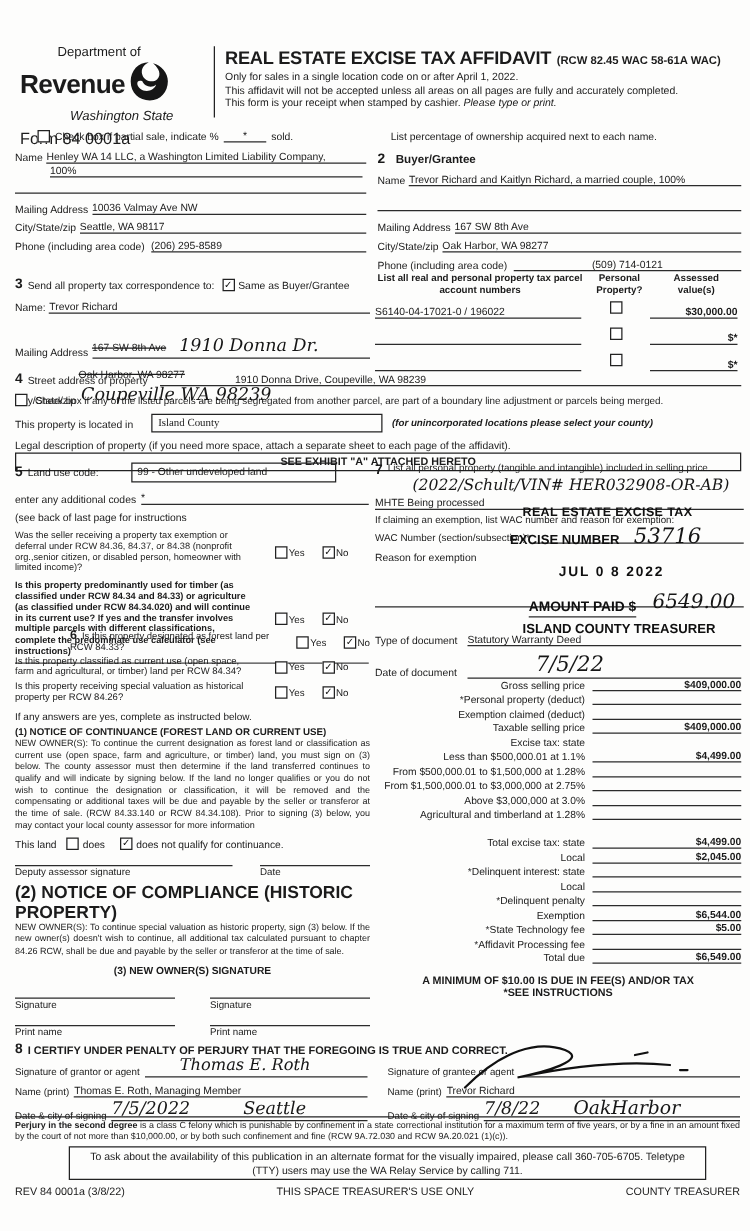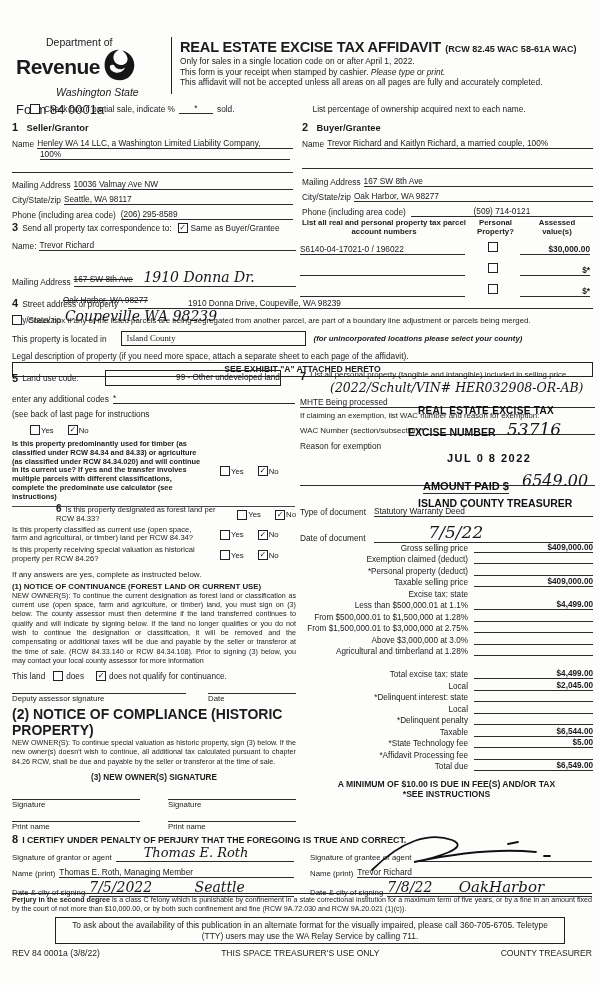--- a/index.html
+++ b/index.html
@@ -60,36 +60,34 @@
     </div>
     <div class="dept3">Washington State</div>
     <div class="formno">Form 84 0001a</div>
   </div>
   <div class="abs vline" style="left:171px;top:37px;height:57px;"></div>
 
   <div class="abs" style="left:180px;top:38px;width:415px;">
     <div><span class="title">REAL ESTATE EXCISE TAX AFFIDAVIT</span>
       <span class="titlercw">(RCW 82.45 WAC 58-61A WAC)</span></div>
     <div class="sub">Only for sales in a single location code on or after April 1, 2022.</div>
+    <div class="sub">This affidavit will not be accepted unless all areas on all pages are fully and accurately completed.</div>
     <div class="sub"><span>This form is your receipt when stamped by cashier.</span>
       <span class="i">Please type or print.</span></div>
-    <div class="sub">This affidavit will not be accepted unless all areas on all pages are fully and accurately completed.</div>
   </div>
 
   <div class="abs row" style="left:30px;top:103px;width:560px;">
     <span class="cb"></span>
     <span class="lbl" style="margin-left:4px;">Check box if partial sale, indicate %</span>
     <span class="fill" style="width:34px;text-align:center;font-size:8.3px;margin:0 4px;">*</span>
     <span class="lbl">sold.</span>
     <span class="lbl" style="margin-left:78px;">List percentage of ownership acquired next to each name.</span>
   </div>
 
   <div class="abs" style="left:12px;top:117px;width:281px;">
-    <div><span class="secno">1</span>
-      <span class="b" style="font-size:9.3px;">Seller/Grantor</span></div>
     <div class="row" style="margin-top:3px;">
         <span class="lbl">Name</span>
       <span class="fill lbl" style="flex:1;margin-left:3px;">Henley WA 14 LLC, a Washington Limited Liability Company,</span>
       </div>
     <div class="row">
         <span class="fill lbl" style="width:250px;margin-left:28px;">100%</span>
       </div>
     <div class="fill" style="height:12px;"></div>
     <div class="row" style="margin-top:6px;">
         <span class="lbl">Mailing Address</span>
@@ -191,28 +189,29 @@
       <span class="b i" style="font-size:7.8px;margin-left:8px;">(for unincorporated locations please select your county)</span>
     </div>
     <div class="lbl" style="margin-top:5px;">Legal description of property (if you need more space, attach a separate sheet to each page of the affidavit).</div>
     <div style="border:1px solid #222;height:13px;text-align:center;font-size:8.6px;line-height:13px;font-weight:bold;margin-top:1px;">SEE EXHIBIT "A" ATTACHED HERETO</div>
   </div>
 
   <div class="abs" style="left:12px;top:370px;width:283px;">
     <div class="row" style="align-items:center;">
       <span class="secno">5</span>
       <span class="lbl">Land use code:</span>
-      <span style="width:158px;margin-left:26px;border:1px solid #222;height:14px;font-size:8.2px;line-height:14px;padding-left:16px;text-align:right;">99 - Other undeveloped land</span>
+      <span style="width:158px;margin-left:26px;border:1px solid #222;height:14px;font-size:8.2px;line-height:14px;padding-left:4px;">99 - Other undeveloped land</span>
     </div>
     <div class="row" style="margin-top:7px;">
       <span class="lbl">enter any additional codes</span>
       <span class="fill lbl" style="flex:1;margin-left:4px;">*</span>
     </div>
     <div class="lbl" style="margin-top:5px;">(see back of last page for instructions</div>
     <div class="qrow">
+      <div class="qtext">Was the seller receiving a property tax exemption or deferral under RCW 84.36, 84.37, or 84.38 (nonprofit org.,senior citizen, or disabled person, homeowner with limited income)?</div>
       <div class="qopts">
         <span class="opt">
             <span class="cb"></span>
             <span class="olbl">Yes</span>
           </span>
         <span class="opt">
             <span class="cb">✓</span>
             <span class="olbl">No</span>
           </span>
       </div>
@@ -266,25 +265,25 @@
       <span class="fill" style="flex:1;margin-left:8px;"><span class="hand" style="font-size:17px;margin-left:55px;">7/5/22</span></span>
       </div>
   </div>
 
   <div class="abs" style="left:300px;top:541px;width:293px;">
     <div class="trow">
         <span class="tlabel">Gross selling price</span>
         <span class="tline"><span>$409,000.00</span></span>
       </div>
     <div class="trow">
+        <span class="tlabel">*Personal property (deduct)</span>
+        <span class="tline"><span></span></span>
+      </div>
+    <div class="trow">
         <span class="tlabel">Exemption claimed (deduct)</span>
-        <span class="tline"><span></span></span>
-      </div>
-    <div class="trow">
-        <span class="tlabel">*Personal property (deduct)</span>
         <span class="tline"><span></span></span>
       </div>
     <div class="trow">
         <span class="tlabel">Taxable selling price</span>
         <span class="tline"><span>$409,000.00</span></span>
       </div>
     <div class="trow noline">
         <span class="tlabel">Excise tax:  state</span>
         <span class="tline"><span></span></span>
       </div>
@@ -322,21 +321,21 @@
       </div>
     <div class="trow">
         <span class="tlabel">Local</span>
         <span class="tline"><span></span></span>
       </div>
     <div class="trow">
         <span class="tlabel">*Delinquent penalty</span>
         <span class="tline"><span></span></span>
       </div>
     <div class="trow">
-        <span class="tlabel">Taxable</span>
+        <span class="tlabel">Exemption</span>
         <span class="tline"><span>$6,544.00</span></span>
       </div>
     <div class="trow">
         <span class="tlabel">*State Technology fee</span>
         <span class="tline"><span>$5.00</span></span>
       </div>
     <div class="trow">
         <span class="tlabel">*Affidavit Processing fee</span>
         <span class="tline"><span></span></span>
       </div>

